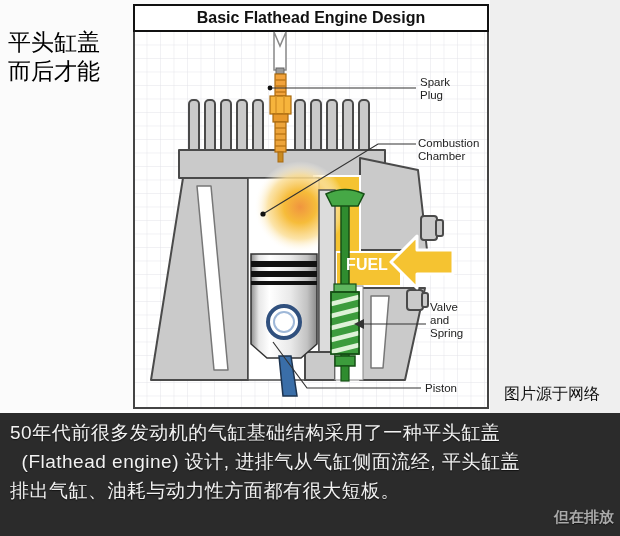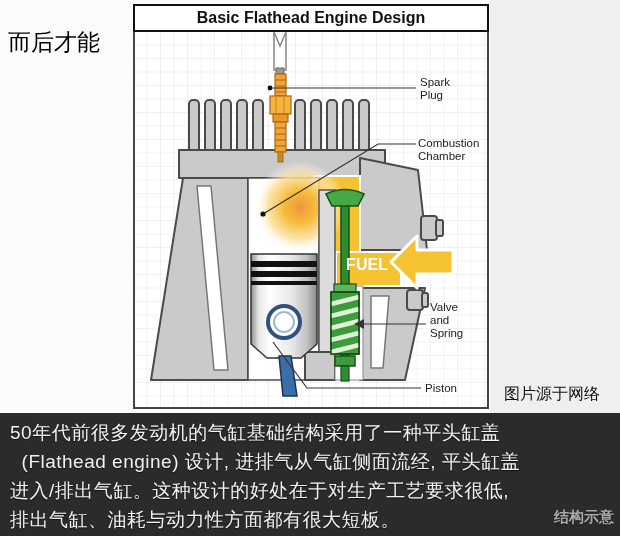--- a/index.html
+++ b/index.html
@@ -17,20 +17,21 @@
   .caption-line { white-space:pre; letter-spacing:0.5px; }
   .watermark { position:absolute; right:6px; bottom:5px; font-size:15px; font-weight:bold; color:#aaa;
                text-shadow:0 1px 1px rgba(0,0,0,.5); }
 </style>
 </head>
 <body>
 
 <div class="right-bg"></div>
 
 <div class="heading">
+  <div>平头缸盖</div>
   <div>而后才能</div>
 </div>
 
 <div class="diagram-wrap">
 <svg width="356" height="405" viewBox="0 0 356 405">
   <defs>
     <pattern id="grid" width="13.5" height="13.5" patternUnits="userSpaceOnUse">
       <path d="M13.5 0 H0 V13.5" fill="none" stroke="#e4e4e9" stroke-width="1"></path>
     </pattern>
     <linearGradient id="pg" x1="0" y1="0" x2="1" y2="0">
@@ -179,16 +180,15 @@
     <text x="292" y="388">Piston</text>
   </g>
 </svg>
 </div>
 
 <div class="source-note">图片源于网络</div>
 
 <div class="caption-bar">
   <div class="caption-line">50年代前很多发动机的气缸基础结构采用了一种平头缸盖</div>
   <div class="caption-line">  (Flathead engine) 设计, 进排气从气缸侧面流经, 平头缸盖</div>
-  <div class="caption-line">进入/排出气缸。这种设计的好处在于对生产工艺要求很低,</div>
   <div class="caption-line">排出气缸、油耗与动力性方面都有很大短板。</div>
-  <div class="watermark">结构示意</div>
+  <div class="watermark">但在排放</div>
 </div>
 
 </body></html>

